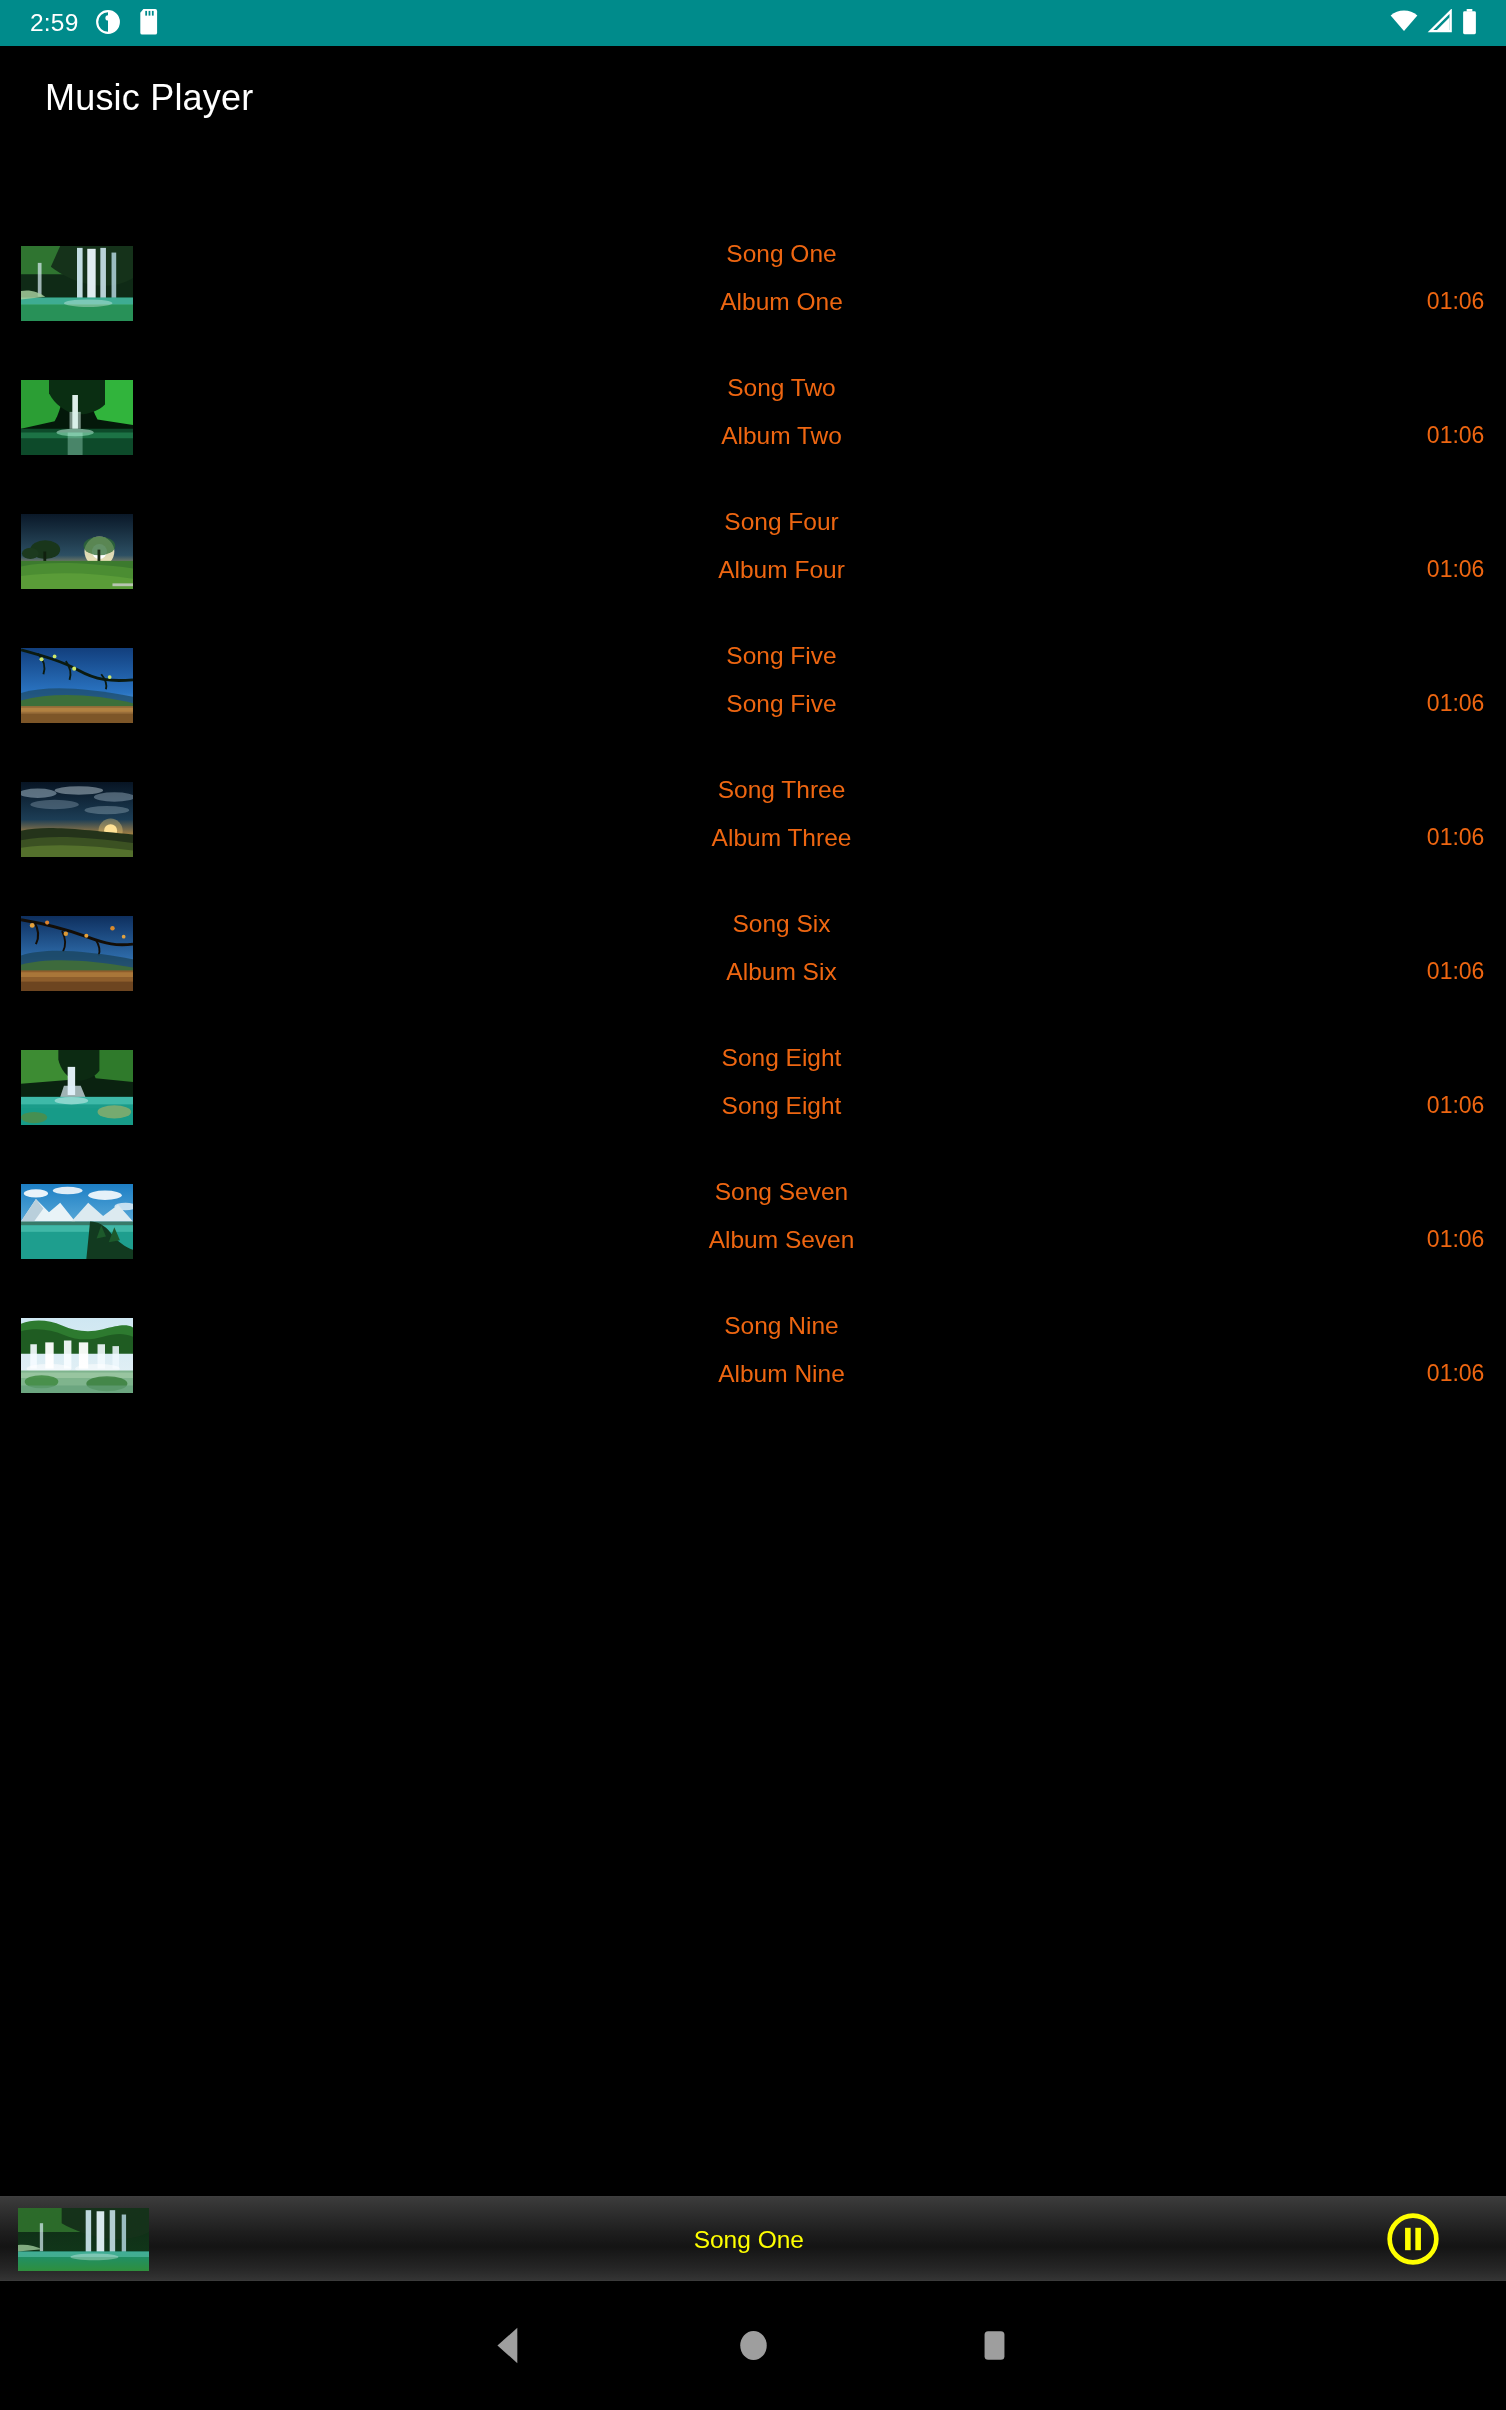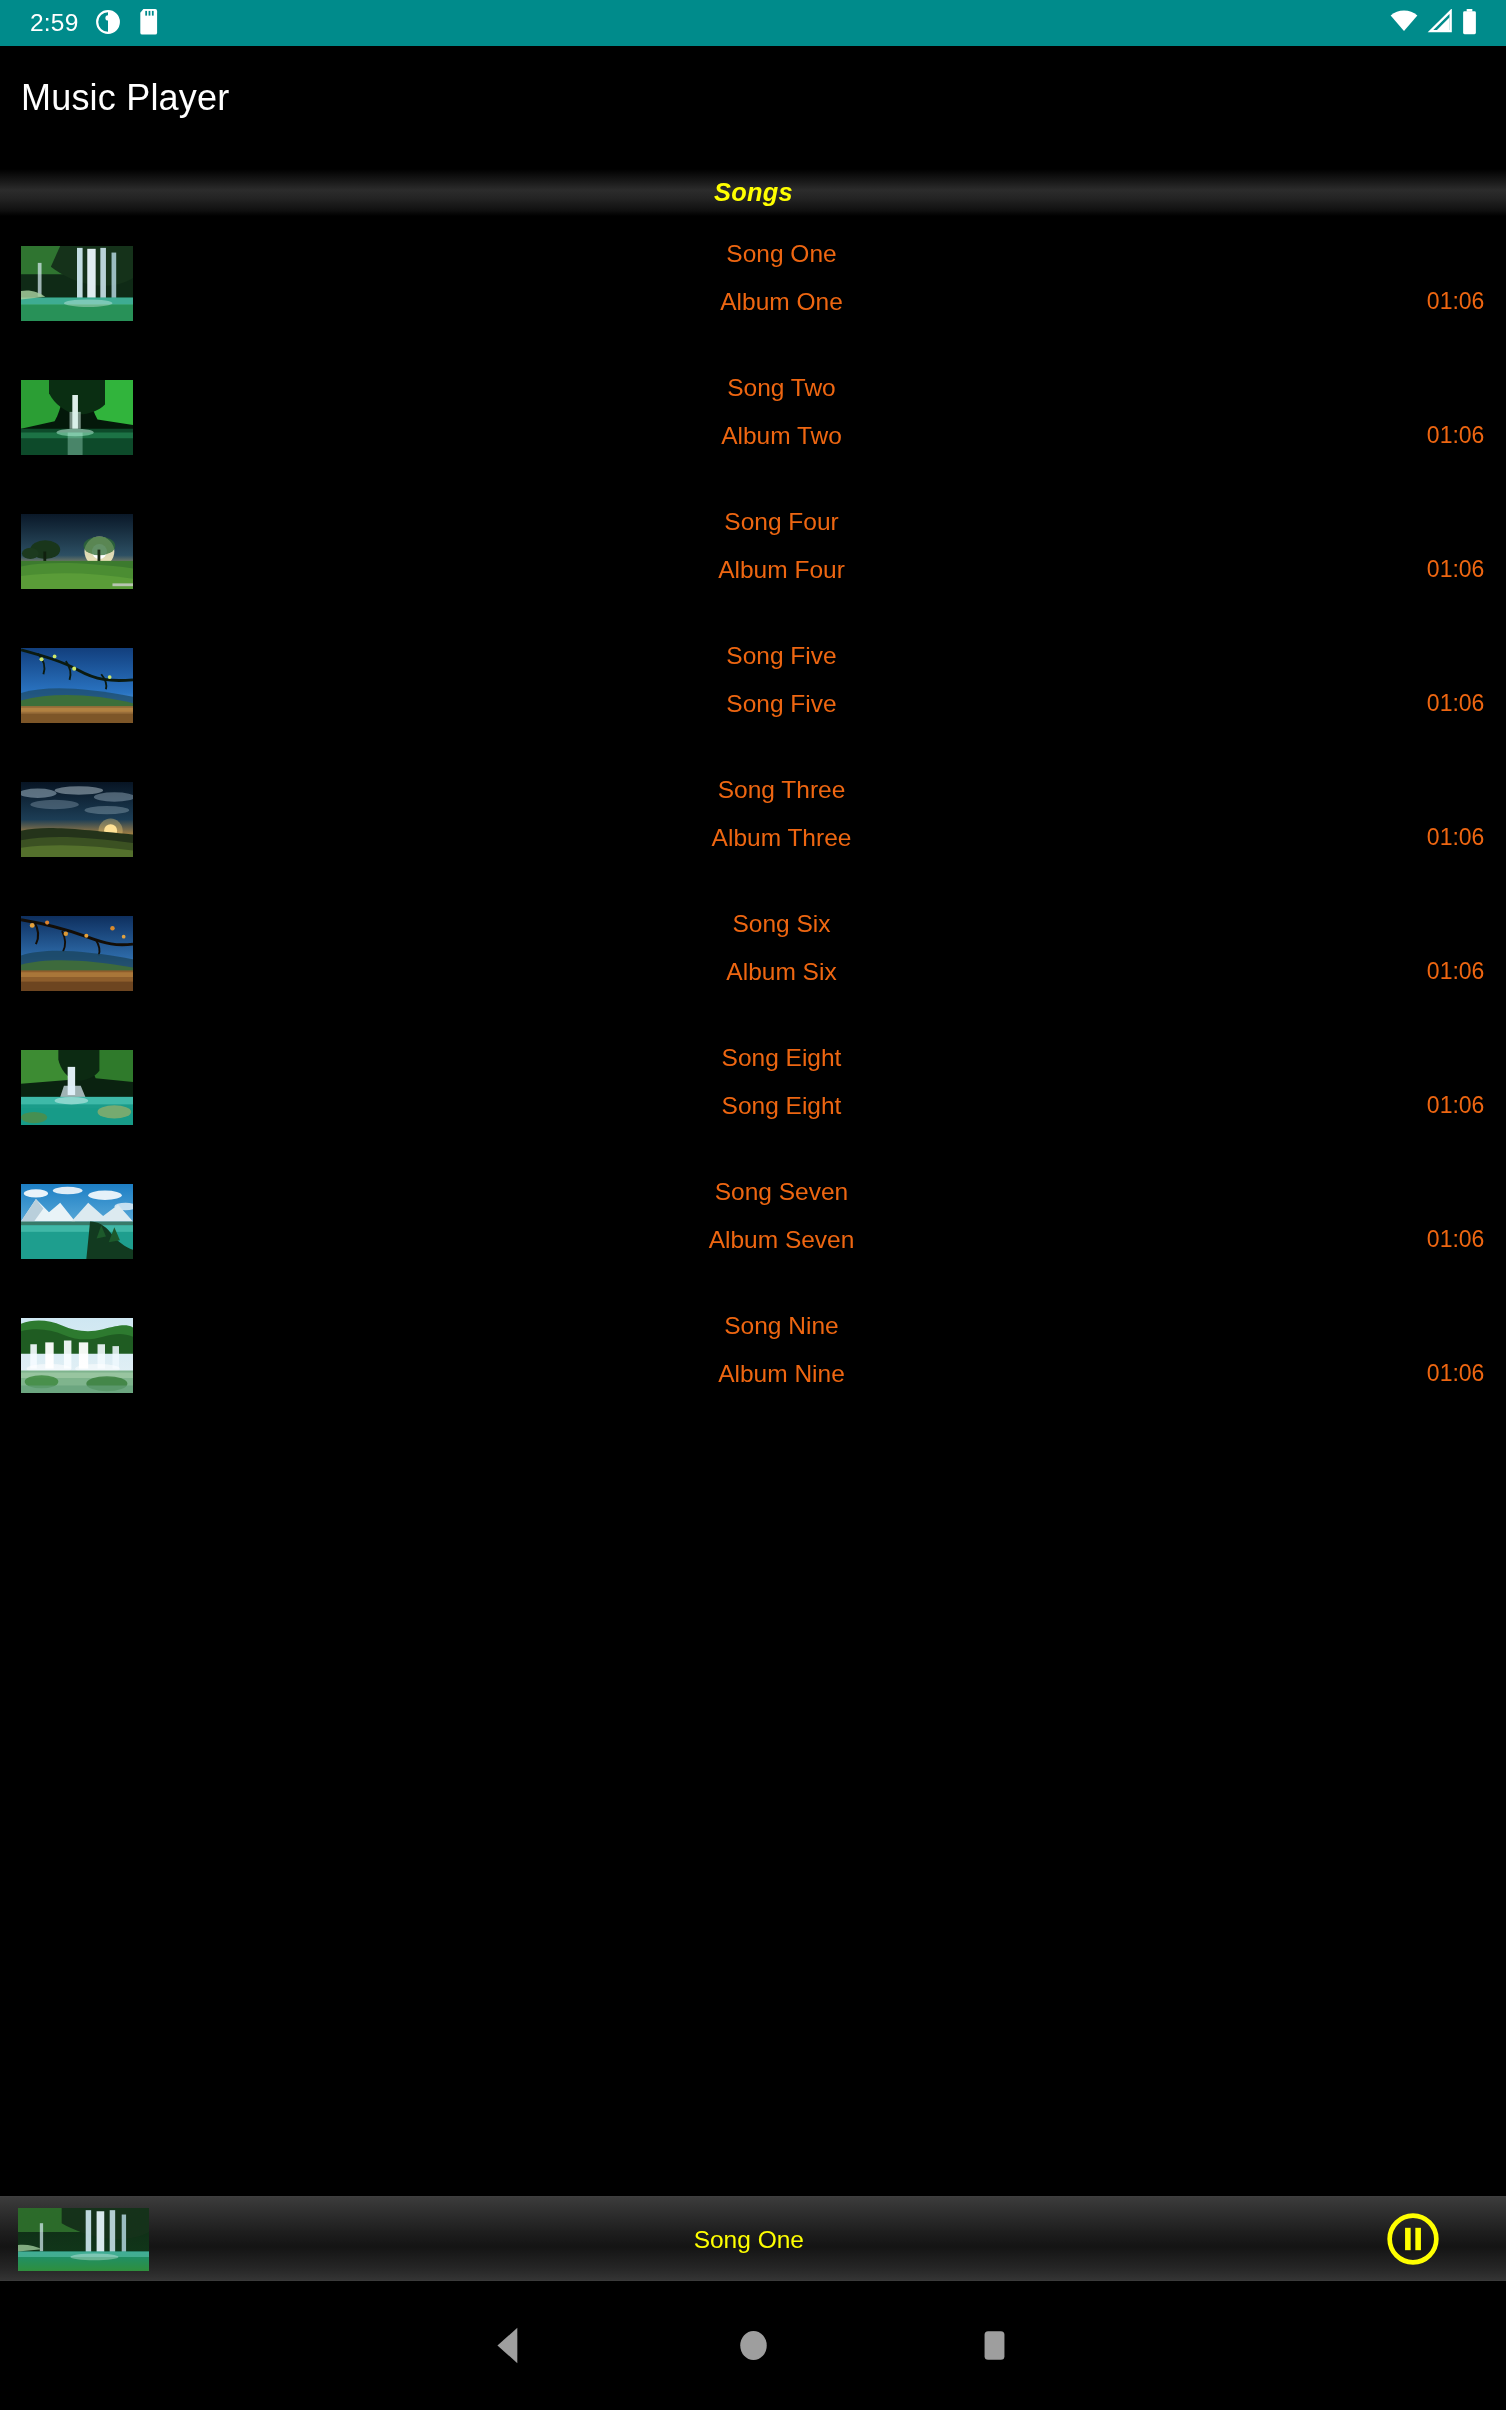--- a/index.html
+++ b/index.html
@@ -35,21 +35,21 @@
   .app-bar {
     position:absolute; left:0; top:46px;
     width:1507px; height:104px;
     background:#000;
     display:flex; align-items:center;
   }
   .app-title {
     color:#ffffff;
     font-size:36px;
     font-weight:400;
-    padding-left:21px;
+    padding-left:45px;
     letter-spacing:0.2px;
   }
 
   
   .section-header {
     position:absolute; left:0; top:169px;
     width:1507px; height:47px;
     background:linear-gradient(to bottom,
         #000000 0%, #1b1b1b 28%, #2c2c2c 45%,
         #242424 62%, #101010 88%, #000000 100%);
@@ -184,23 +184,20 @@
           <rect x="0.6" y="2" width="10.8" height="19.4" rx="1.2" fill="#fff"></rect>
         </svg>
       </span>
     </div>
   </div>
 
   <div class="app-bar">
     <div class="app-title">Music Player</div>
   </div>
 
-  <div class="section-header">
-    <span class="section-header-label">Songs</span>
-  </div>
 
   <div class="song-list">
       <div class="song-row">
         <div class="song-thumb">
           <svg class="art" viewBox="0 0 120 80" preserveAspectRatio="none">
       <rect width="120" height="80" fill="#0f2a16"></rect>
       <path d="M0 0h48c7 9 11 20 12 30H0z" fill="#2f7430"></path>
       <path d="M42 0h78v34c-12 8-30 10-46 7s-32-11-42-19z" fill="#15321a"></path>
       <rect x="60" y="2" width="6" height="55" fill="#d3ebf3" opacity=".92"></rect>
       <rect x="71" y="3" width="9" height="54" fill="#e9f5fa" opacity=".96"></rect>

